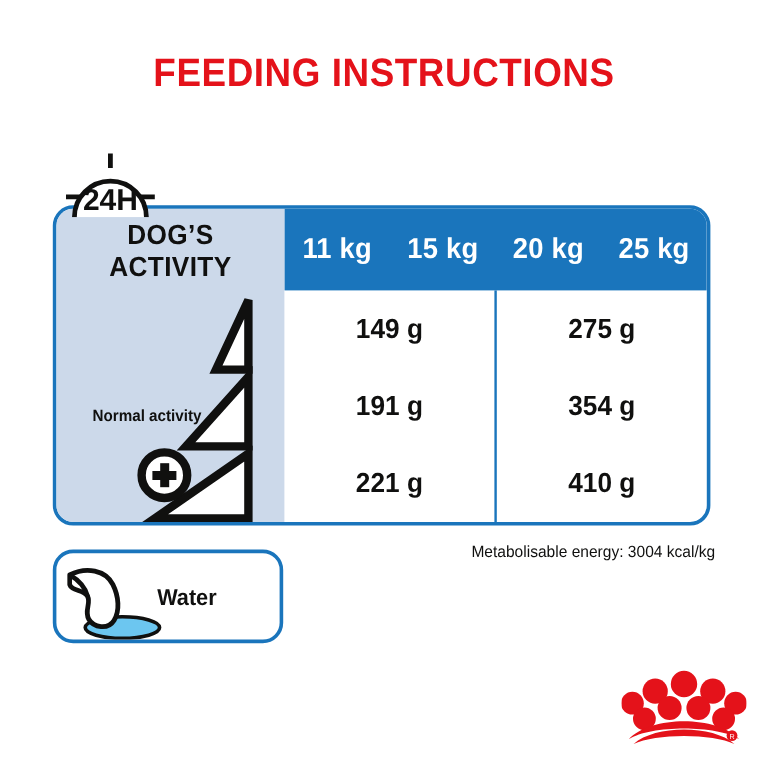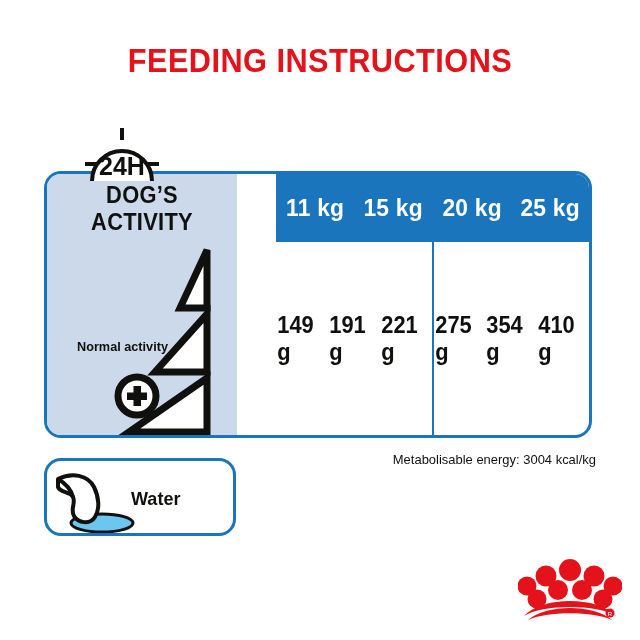--- a/index.html
+++ b/index.html
@@ -27,41 +27,40 @@
     font-weight: bold;
     letter-spacing: 0.5px;
     line-height: 1;
     font-family: "Liberation Sans Narrow", "Liberation Sans", sans-serif;
     transform: scaleX(0.93);
   }
 
   
   #badge-24h {
     position: absolute;
-    left: 84px;
+    left: 54px;
     top: 127px;
     width: 76px;
     height: 54px;
     z-index: 5;
   }
 
   
   #feeding-table {
     position: absolute;
     left: 44px;
     top: 171px;
     width: 548px;
     height: 267px;
     border: 3px solid #1a75bc;
     border-radius: 17px;
     box-sizing: border-box;
     background: #ffffff;
     overflow: hidden;
     display: flex;
-    gap: 39px;
   }
 
   
   #activity-panel {
     width: 190px;
     flex: 0 0 190px;
     background: #ccd9ea;
     position: relative;
   }
   #activity-header {
@@ -120,21 +119,21 @@
     letter-spacing: 0.2px;
     transform: scaleX(0.95);
   }
   #grid-body {
     flex: 1 1 auto;
     display: flex;
   }
   .data-col {
     flex: 1 1 0;
     display: flex;
-    flex-direction: row;
+    flex-direction: column;
     border-left: 2px solid #1a75bc;
   }
   .data-col:first-child { border-left: none; }
   .data-cell {
     flex: 1 1 0;
     display: flex;
     align-items: center;
     justify-content: center;
     color: #10100f;
     font-size: 23px;

